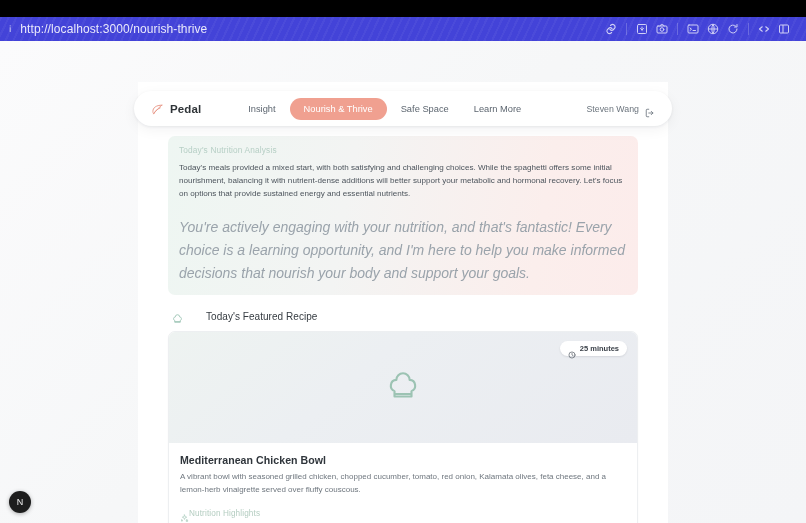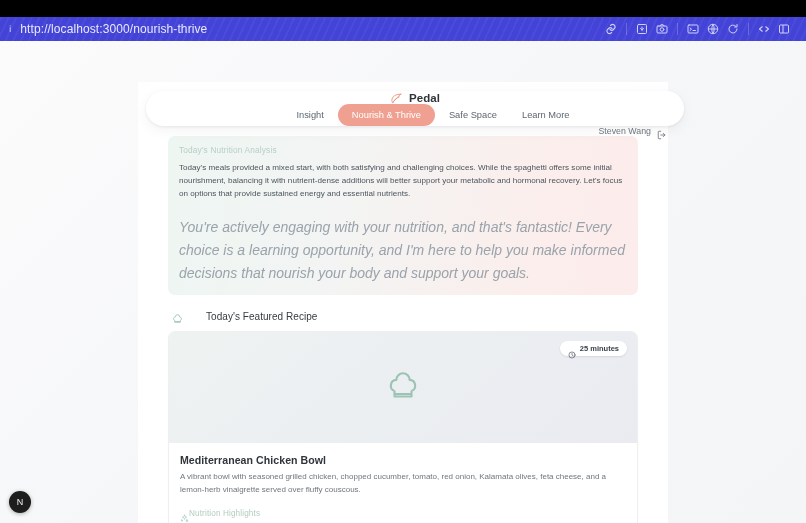--- a/index.html
+++ b/index.html
@@ -52,29 +52,28 @@
 
   
   .app-col {
     position:absolute; left:138px; top:41px;
     width:530px; height:441px;
     background:#ffffff;
   }
 
   
   .nav {
-    position:absolute; left:146px; top:50px;
+    position:absolute; left:134px; top:50px;
     width:538px; height:35px;
     background:#ffffff;
     border-radius:18px;
     box-shadow:0 1px 3px rgba(17,24,39,.07), 0 4px 14px rgba(17,24,39,.05);
     display:flex; align-items:center;
     padding:0 17px;
     z-index:4;
-    flex-direction:column;
   }
   .brand { display:flex; align-items:center; gap:6px; }
   .leaf-ico { width:13px; height:13px; color:#e8998a; display:block; }
   .brand-name { font-size:11.5px; font-weight:bold; color:#2f3438; letter-spacing:.1px; }
 
   .nav-links { display:flex; align-items:center; gap:3px; margin-left:36px; }
   .nav-link {
     font-size:9.3px; color:#5d6670;
     padding:6px 11px; border-radius:12px;
     white-space:nowrap; cursor:pointer;

